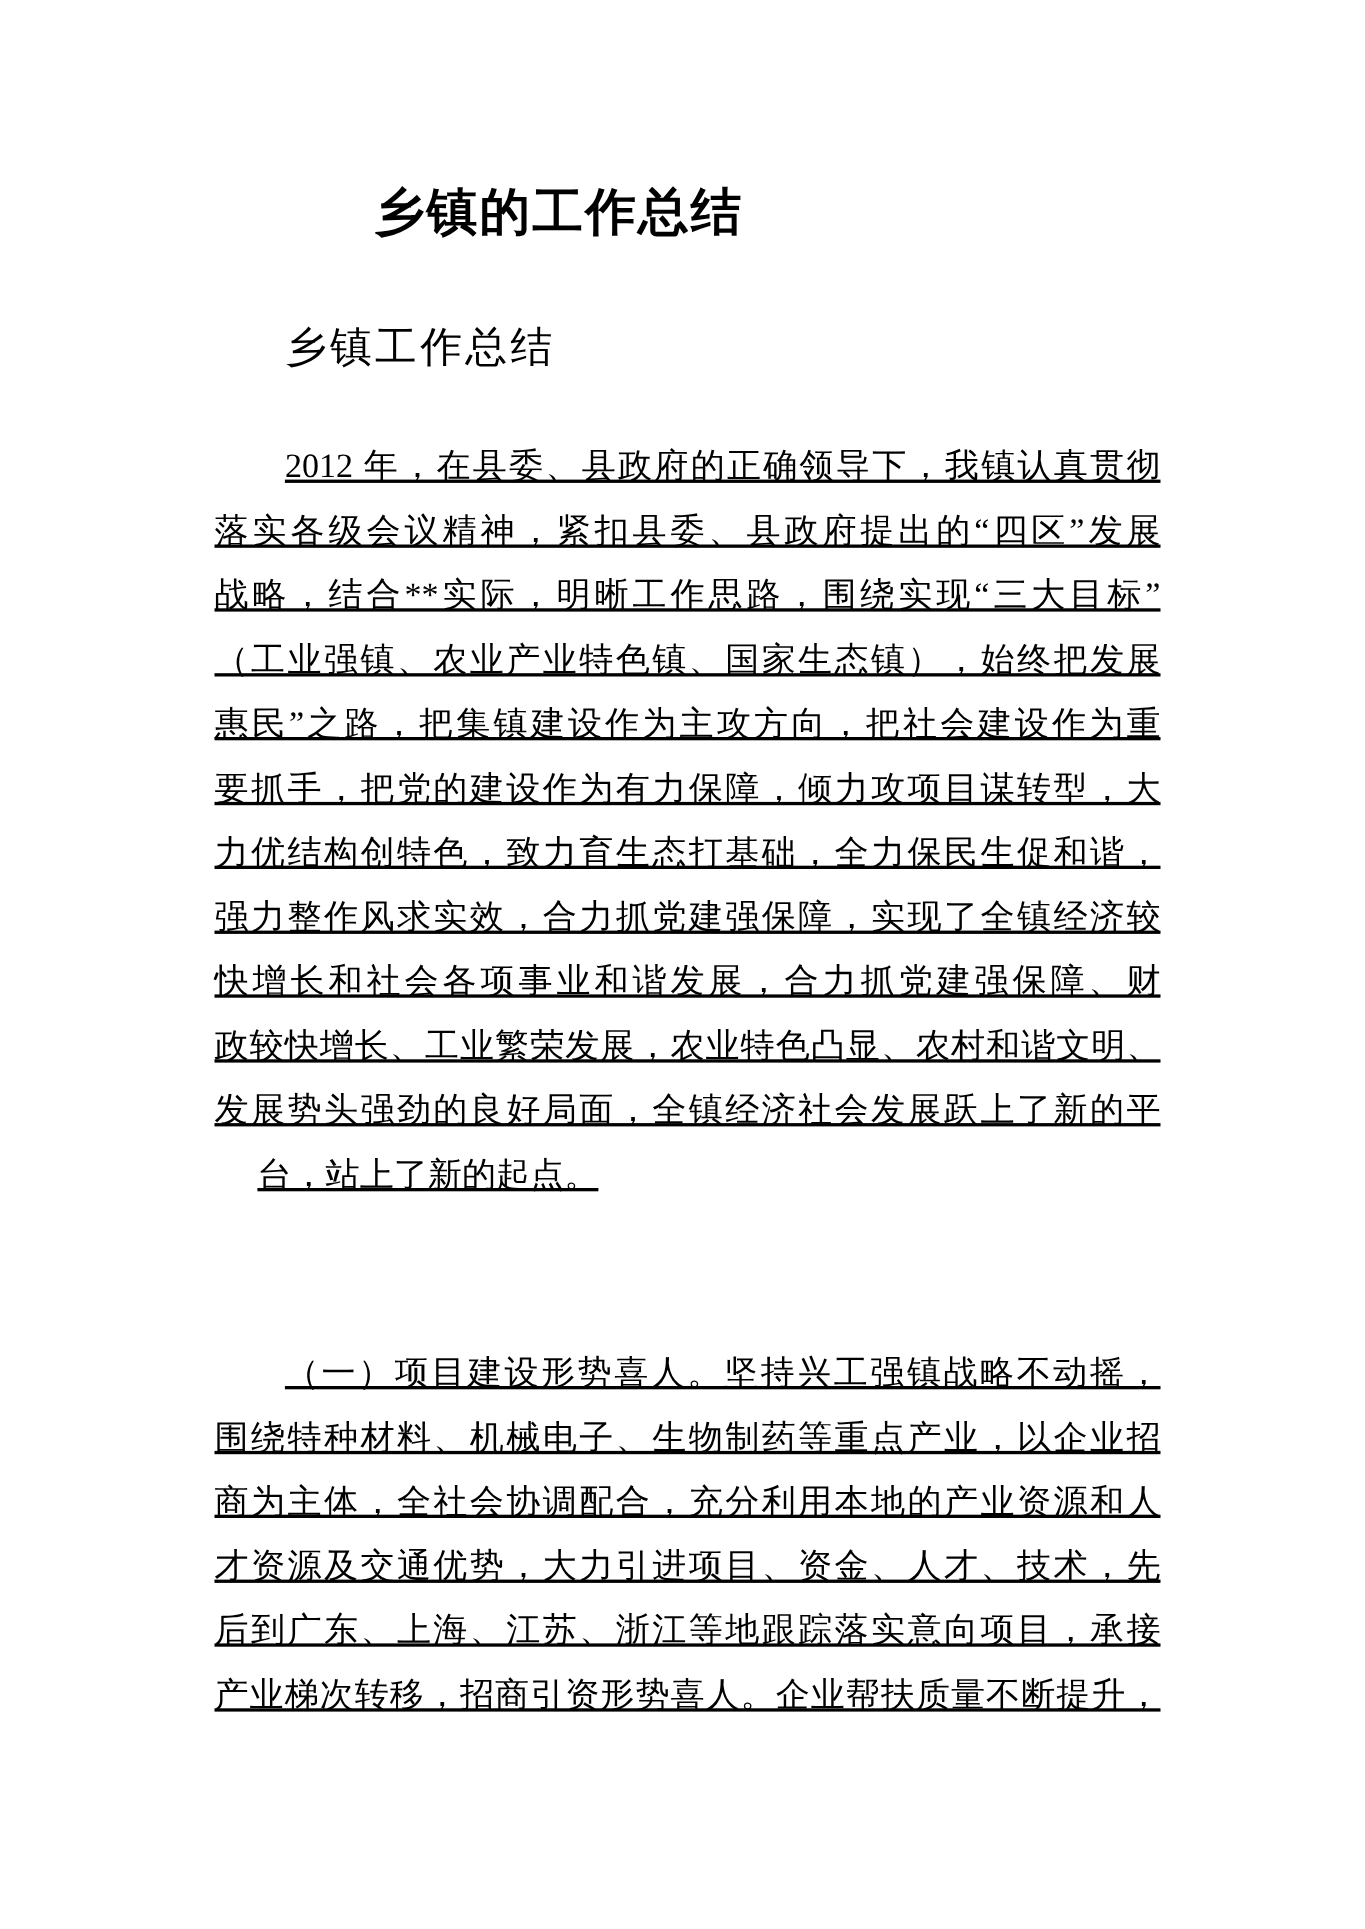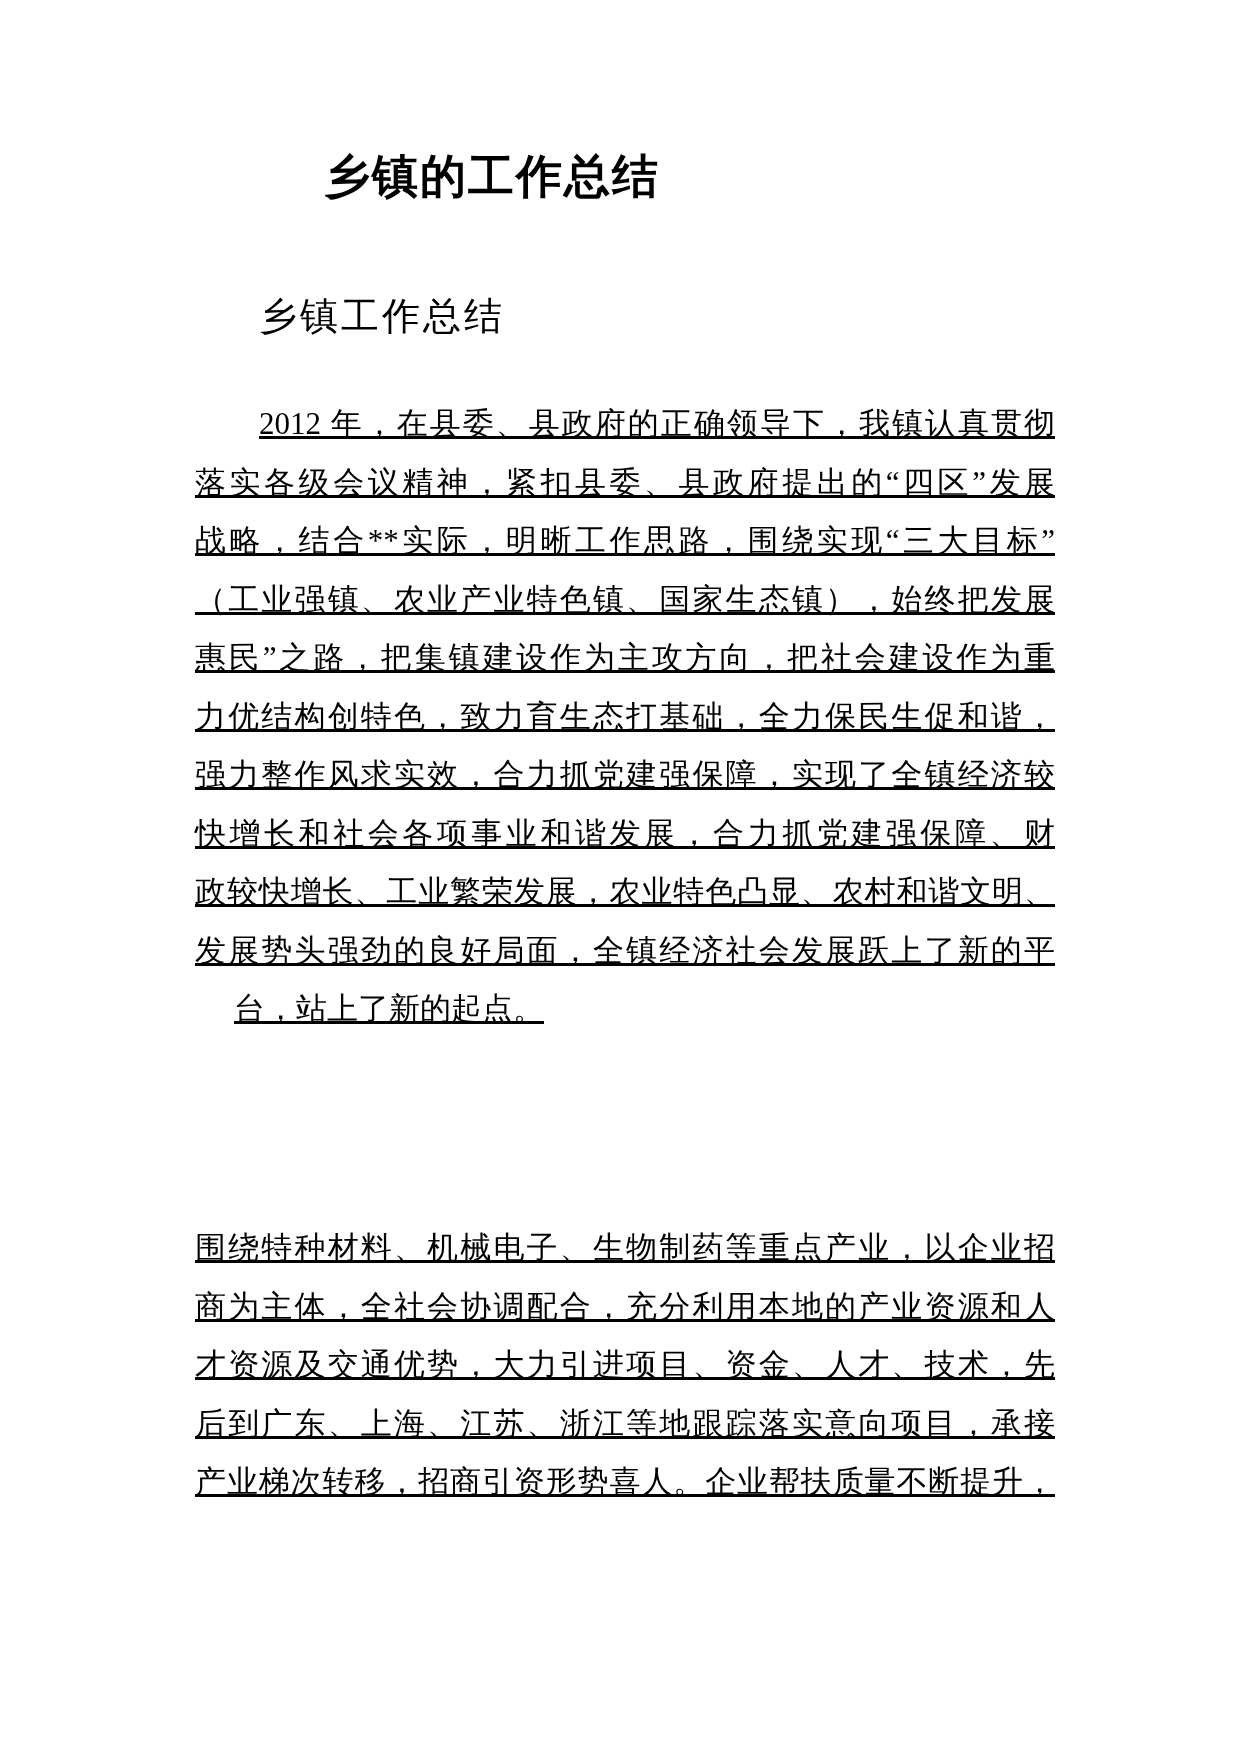--- a/index.html
+++ b/index.html
@@ -19,21 +19,21 @@
   .doc-title {
     position: absolute;
     top: 148px;
     left: 0;
     width: 984px;
     text-align: center;
     font-size: 46px;
     line-height: 58px;
     font-weight: 700;
     letter-spacing: 2px;
-    margin: 0;
+    margin: 16px;
   }
   .doc-subtitle {
     position: absolute;
     top: 294px;
     left: 259px;
     font-size: 38px;
     line-height: 44px;
     letter-spacing: 3px;
     font-weight: 400;
   }
@@ -74,29 +74,31 @@
   <h1 class="doc-title">乡镇的工作总结</h1>
 
   <div class="doc-subtitle">乡镇工作总结</div>
 
   <div class="paragraph para-1">
     <div class="text-line indent">2012 年，在县委、县政府的正确领导下，我镇认真贯彻</div>
     <div class="text-line">落实各级会议精神，紧扣县委、县政府提出的“四区”发展</div>
     <div class="text-line">战略，结合**实际，明晰工作思路，围绕实现“三大目标”</div>
     <div class="text-line">（工业强镇、农业产业特色镇、国家生态镇），始终把发展</div>
     <div class="text-line">惠民”之路，把集镇建设作为主攻方向，把社会建设作为重</div>
+    <div class="text-line">要抓手，把党的建设作为有力保障，倾力攻项目谋转型，大</div>
     <div class="text-line">力优结构创特色，致力育生态打基础，全力保民生促和谐，</div>
     <div class="text-line">强力整作风求实效，合力抓党建强保障，实现了全镇经济较</div>
     <div class="text-line">快增长和社会各项事业和谐发展，合力抓党建强保障、财</div>
     <div class="text-line">政较快增长、工业繁荣发展，农业特色凸显、农村和谐文明、</div>
     <div class="text-line">发展势头强劲的良好局面，全镇经济社会发展跃上了新的平</div>
     <div class="text-line last-free">台，站上了新的起点。</div>
   </div>
 
   <div class="paragraph para-2">
+    <div class="text-line indent">（一）项目建设形势喜人。坚持兴工强镇战略不动摇，</div>
     <div class="text-line">围绕特种材料、机械电子、生物制药等重点产业，以企业招</div>
     <div class="text-line">商为主体，全社会协调配合，充分利用本地的产业资源和人</div>
     <div class="text-line">才资源及交通优势，大力引进项目、资金、人才、技术，先</div>
     <div class="text-line">后到广东、上海、江苏、浙江等地跟踪落实意向项目，承接</div>
     <div class="text-line">产业梯次转移，招商引资形势喜人。企业帮扶质量不断提升，</div>
   </div>
 
 </div>
 
 </body></html>

